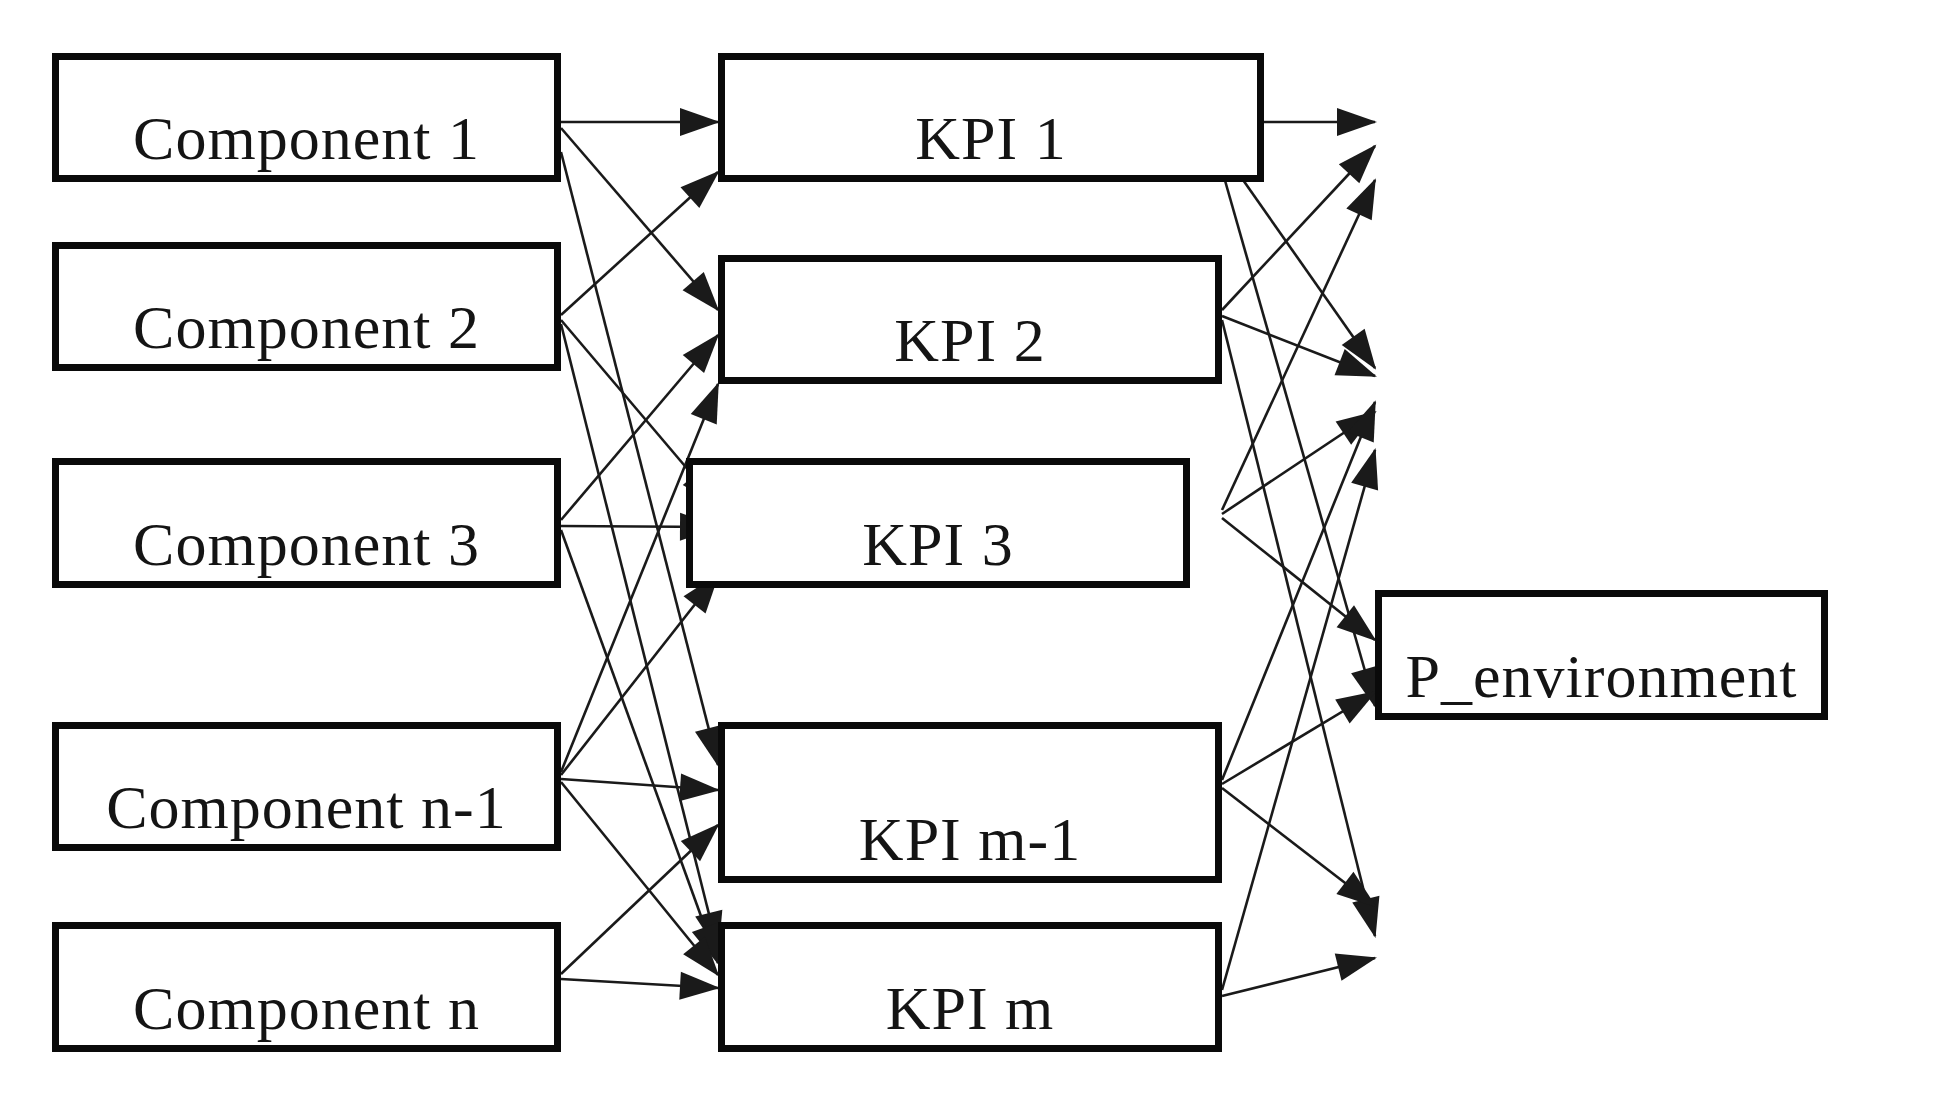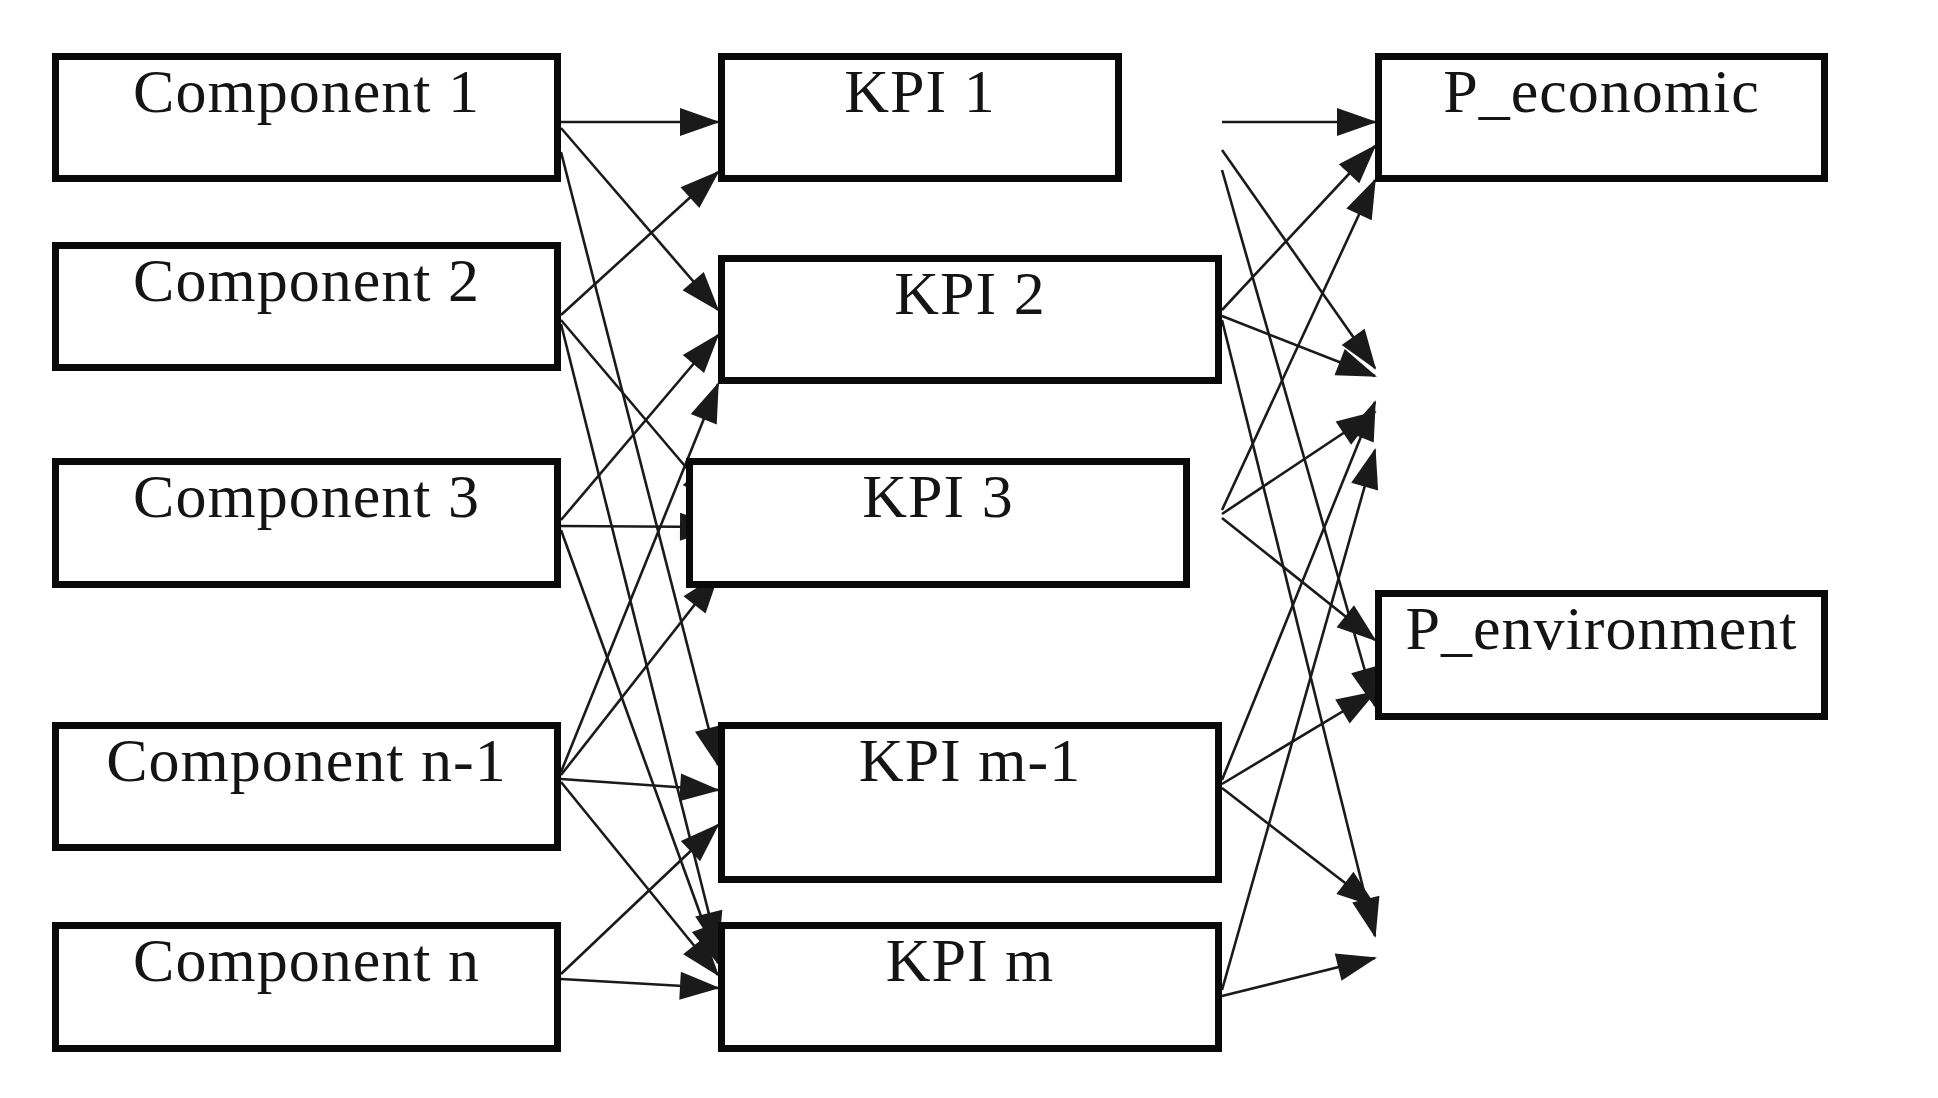--- a/index.html
+++ b/index.html
@@ -21,21 +21,21 @@
     top: 0;
     width: 1938px;
     height: 1098px;
   }
   .box {
     position: absolute;
     box-sizing: border-box;
     border: 7px solid #0a0a0a;
     background: #ffffff;
     display: flex;
-    align-items: flex-start;
+    align-items: flex-end;
     justify-content: center;
     z-index: 2;
   }
   .box span {
     font-size: 62px;
     color: #141414;
     letter-spacing: 1px;
     white-space: nowrap;
     line-height: 1;
     padding-bottom: 6px;
@@ -94,36 +94,33 @@
   <div class="box" style="left:52px;   top:458px; width:509px; height:130px">
       <span>Component 3</span>
     </div>
   <div class="box" style="left:52px;   top:722px; width:509px; height:129px">
       <span>Component n-1</span>
     </div>
   <div class="box" style="left:52px;   top:922px; width:509px; height:130px">
       <span>Component n</span>
     </div>
 
-  <div class="box" style="left:718px;  top:53px;  width:404px; height:129px">
+  <div class="box" style="left:718px;  top:53px;  width:546px; height:129px">
       <span>KPI 1</span>
     </div>
   <div class="box" style="left:718px;  top:255px; width:504px; height:129px">
       <span>KPI 2</span>
     </div>
   <div class="box" style="left:686px;  top:458px; width:504px; height:130px">
       <span>KPI 3</span>
     </div>
   <div class="box" style="left:718px;  top:722px; width:504px; height:161px">
       <span>KPI m-1</span>
     </div>
   <div class="box" style="left:718px;  top:922px; width:504px; height:130px">
       <span>KPI m</span>
     </div>
 
-  <div class="box" style="left:1375px; top:53px;  width:453px; height:129px">
-      <span>P_economic</span>
-    </div>
   <div class="box" style="left:1375px; top:590px; width:453px; height:130px">
       <span>P_environment</span>
     </div>
 
 </div>
 
 </body></html>

